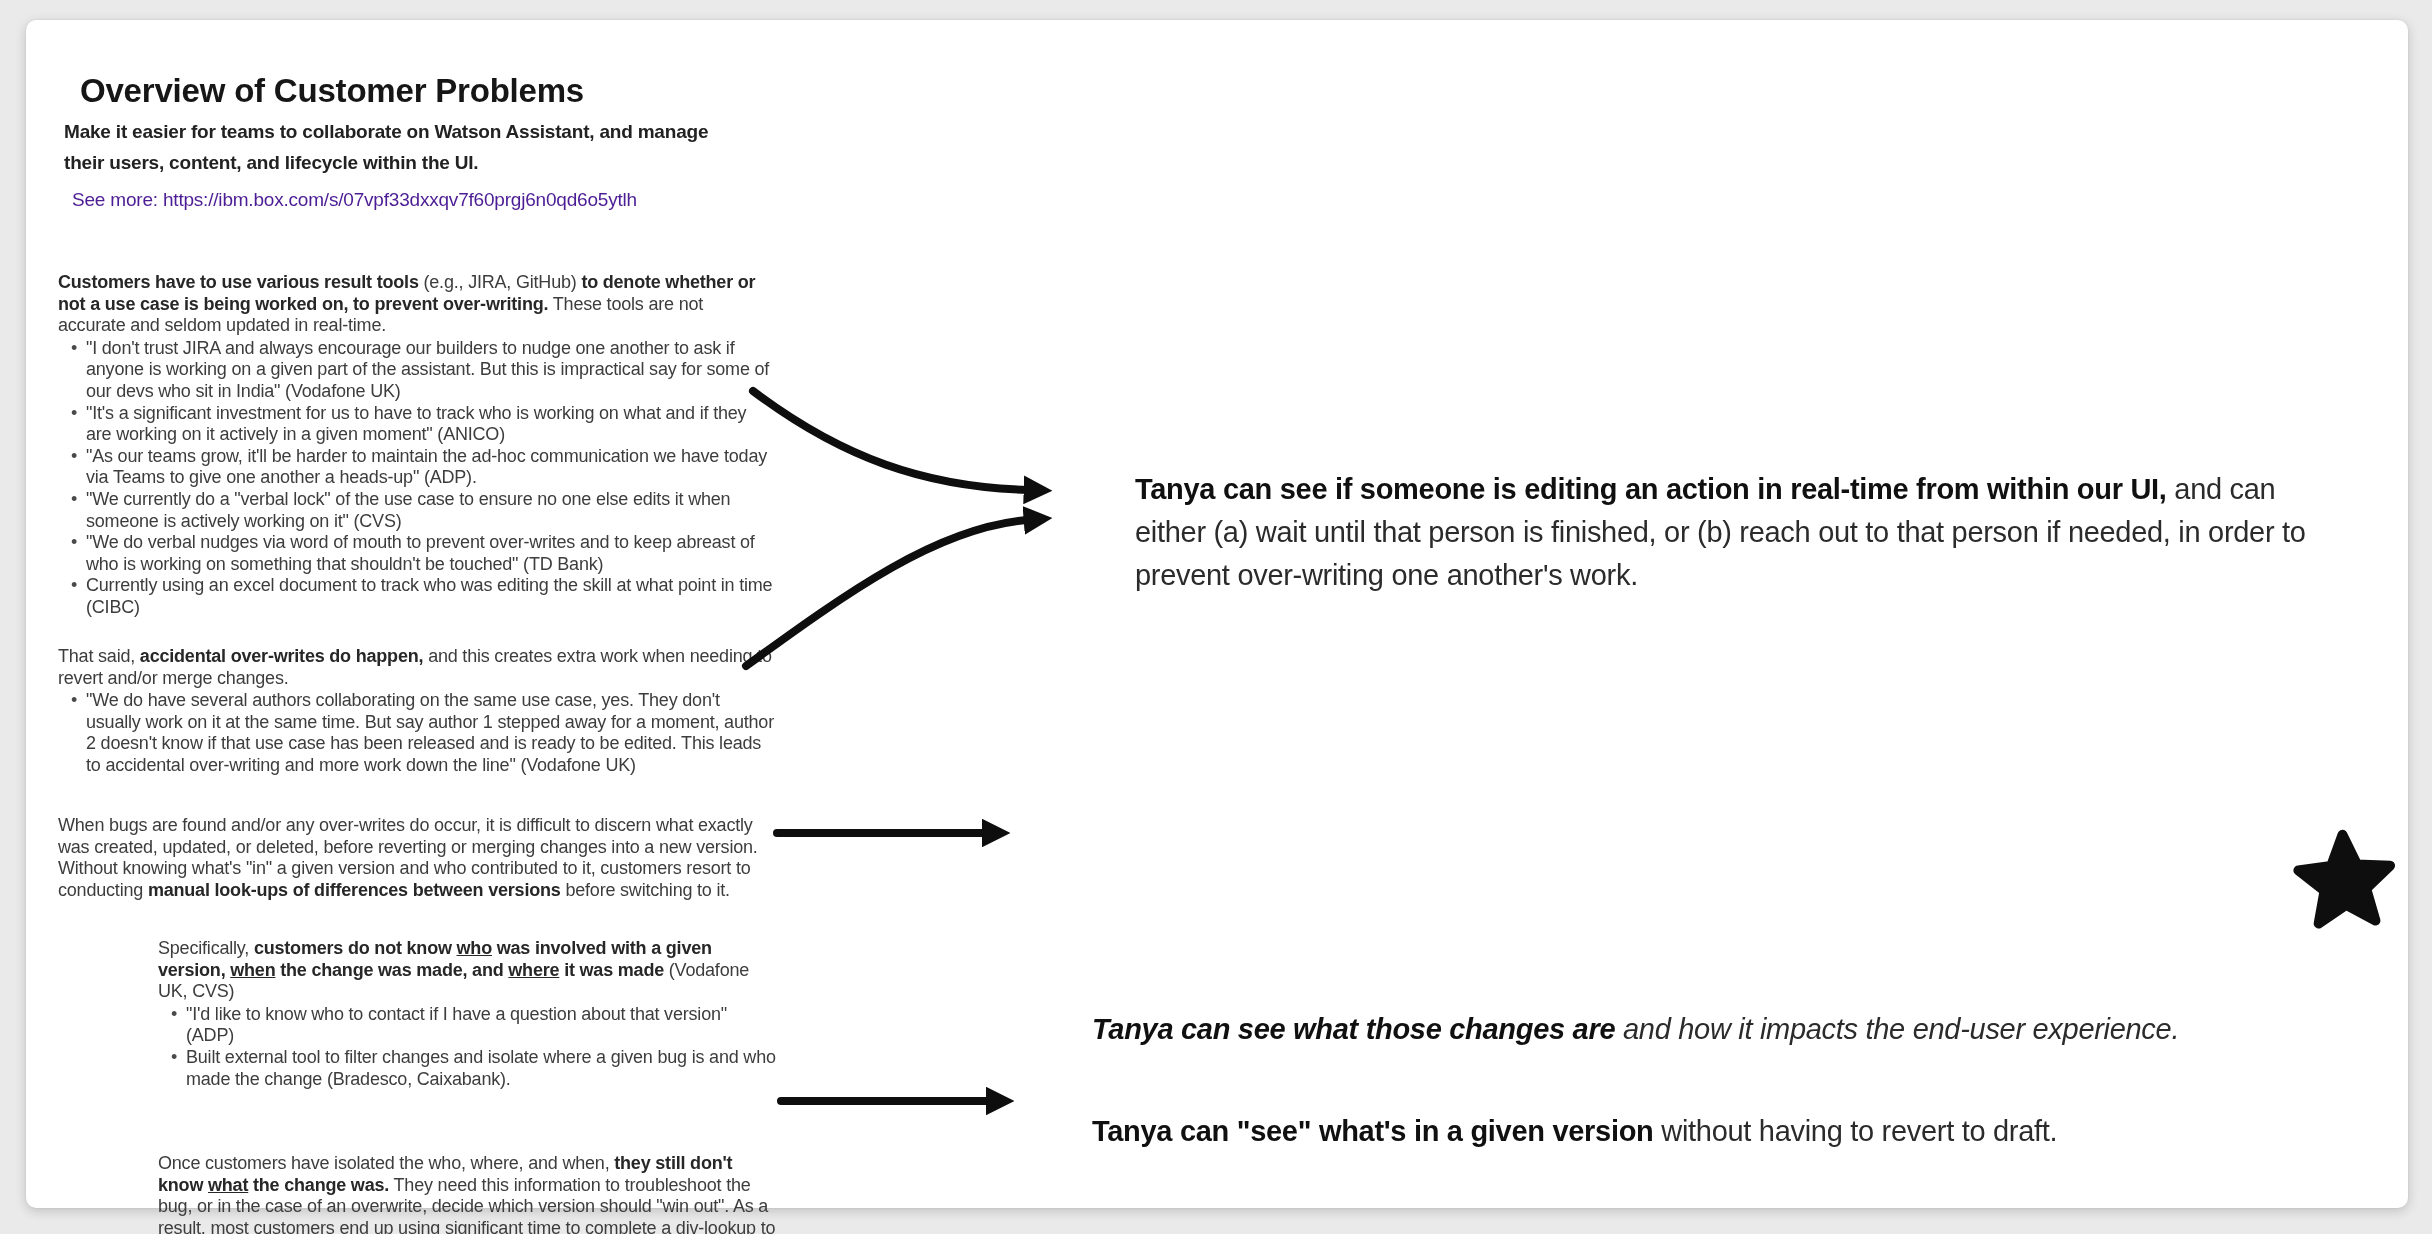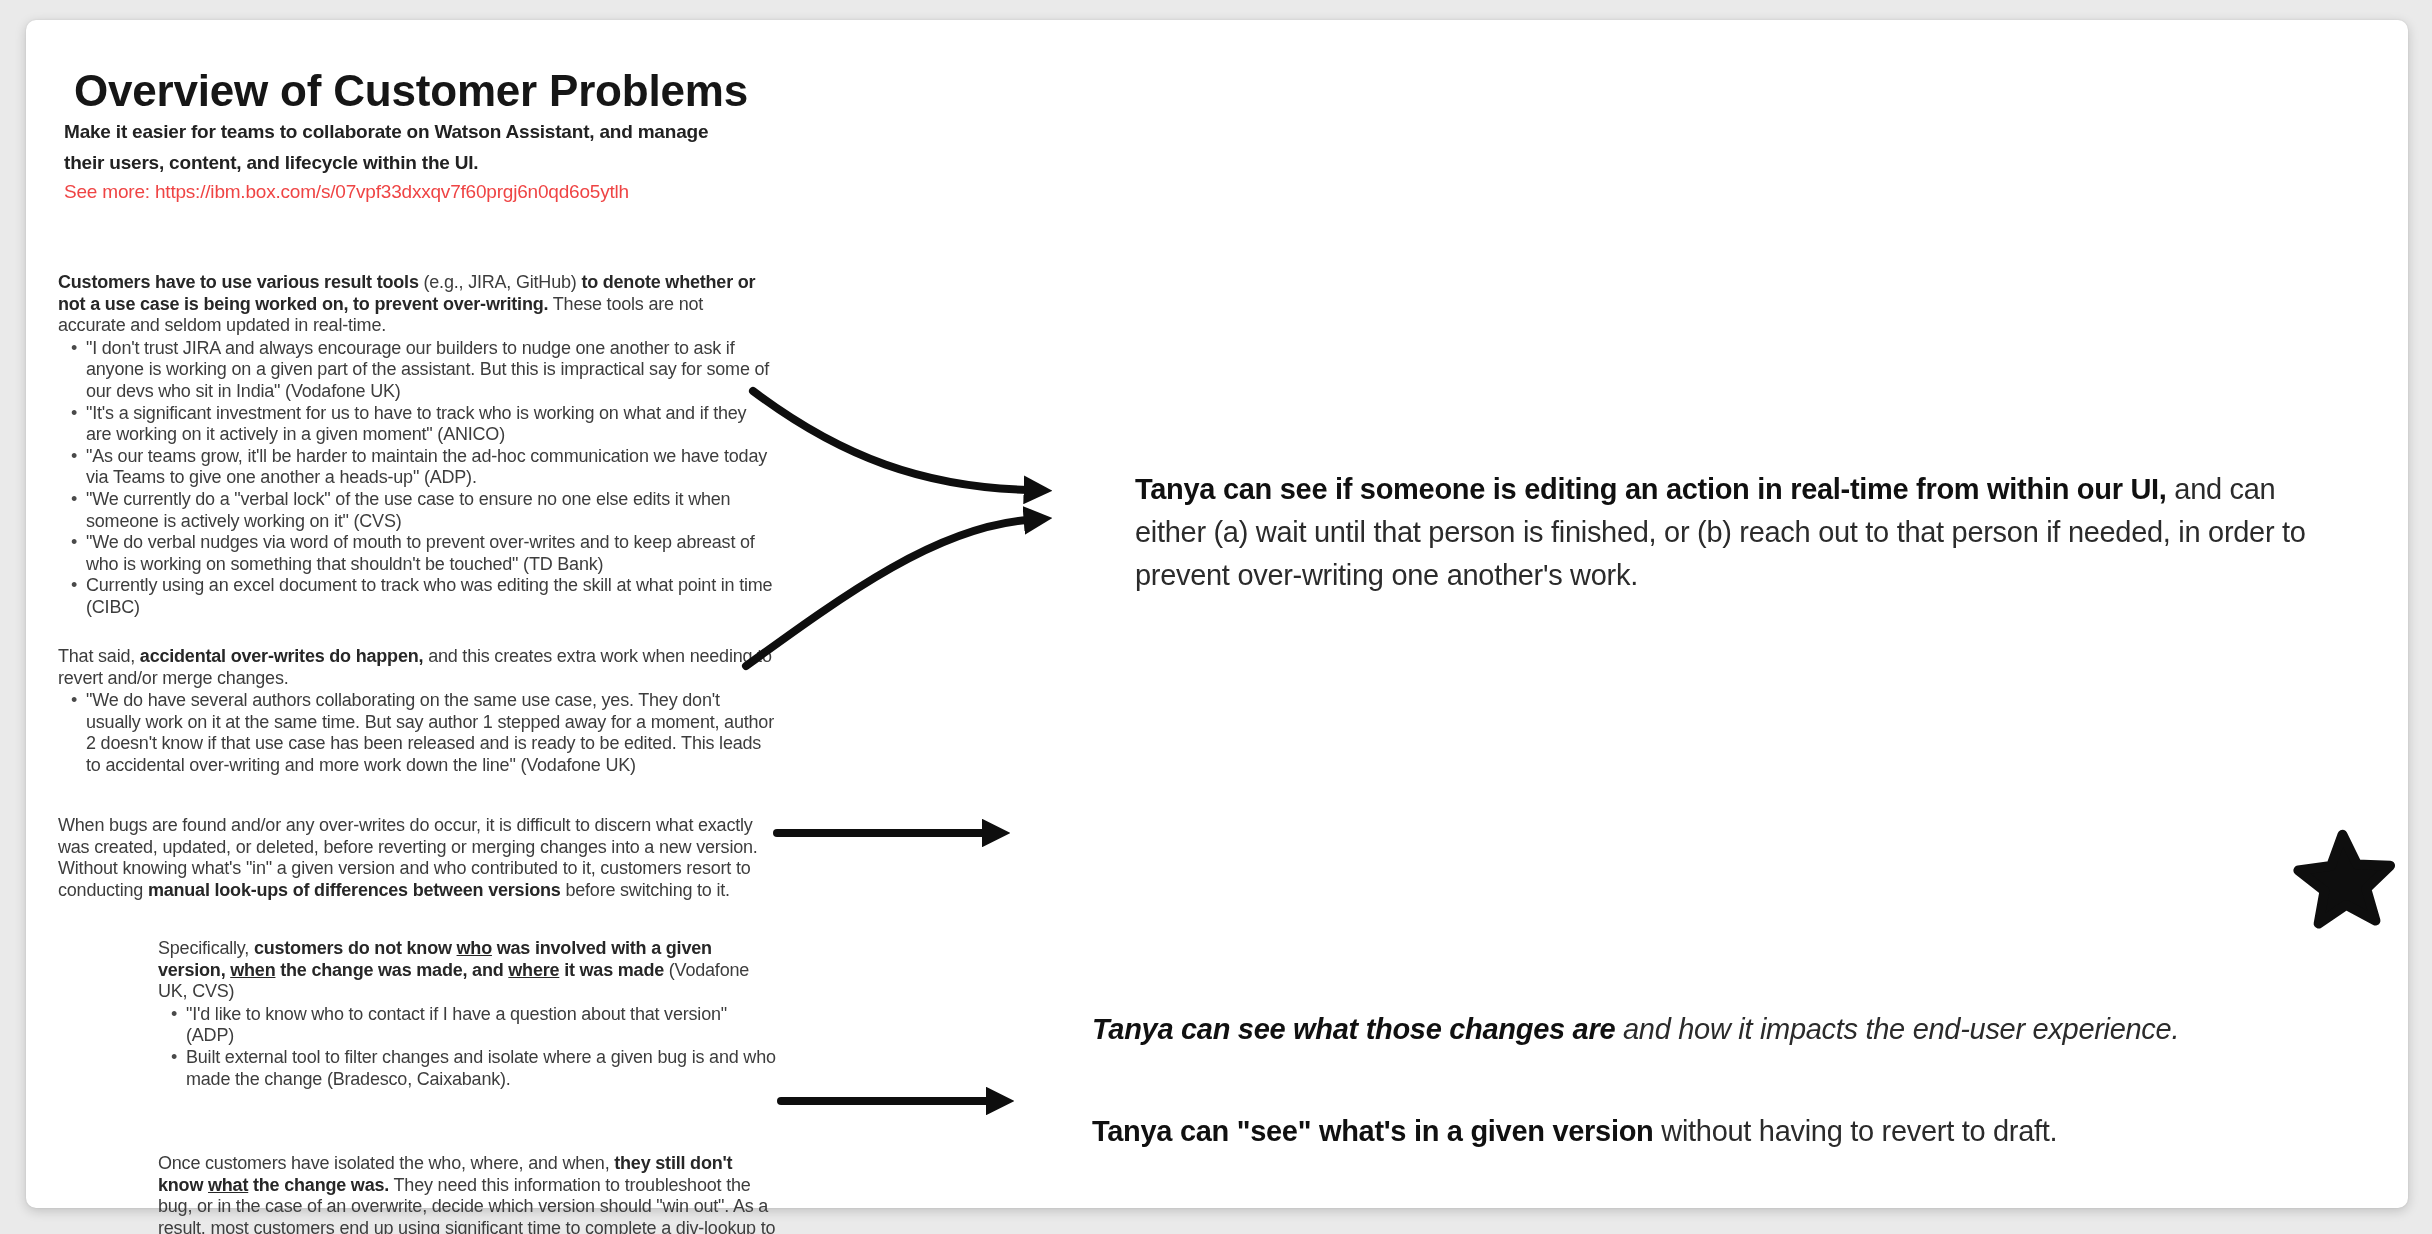--- a/index.html
+++ b/index.html
@@ -9,30 +9,30 @@
     font-family:"Liberation Sans", sans-serif;
     position:relative;overflow:hidden;
   }
   .page{position:absolute;inset:0;}
   .canvas{
     position:absolute;left:26px;top:20px;width:2382px;height:1188px;
     background:#ffffff;border-radius:10px;
     box-shadow:0 3px 12px rgba(0,0,0,0.18), 0 0 2px rgba(0,0,0,0.10);
   }
   h1.title{
-    position:absolute;left:40px;top:38px;margin:8px;
-    font-size:44px;font-weight:700;color:#161616;letter-spacing:-0.2px;
+    position:absolute;left:40px;top:38px;margin:14px;
+    font-size:33px;font-weight:700;color:#161616;letter-spacing:-0.2px;
   }
   .subtitle{
     position:absolute;left:38px;top:96px;width:680px;margin:0;
     font-size:19px;font-weight:700;color:#222;line-height:31px;letter-spacing:-0.2px;
   }
   .seemore{
-    position:absolute;left:38px;top:161px;margin:0;
-    font-size:19px;color:#ef4444;letter-spacing:-0.2px;text-align:right;
+    position:absolute;left:38px;top:161px;margin:8px;
+    font-size:19px;color:#4c1d95;letter-spacing:-0.2px;text-align:right;
   }
   .blk{
     position:absolute;left:32px;width:716px;margin:0;
     font-size:18px;line-height:21.6px;color:#3d3d3d;letter-spacing:-0.2px;
   }
   .blk p{margin:0;}
   .blk .b{font-weight:700;color:#272727;}
   .blk .u{text-decoration:underline;}
   .blk ul{margin:1px 0 0 0;padding:0;list-style:none;}
   .blk li{position:relative;padding-left:28px;}

